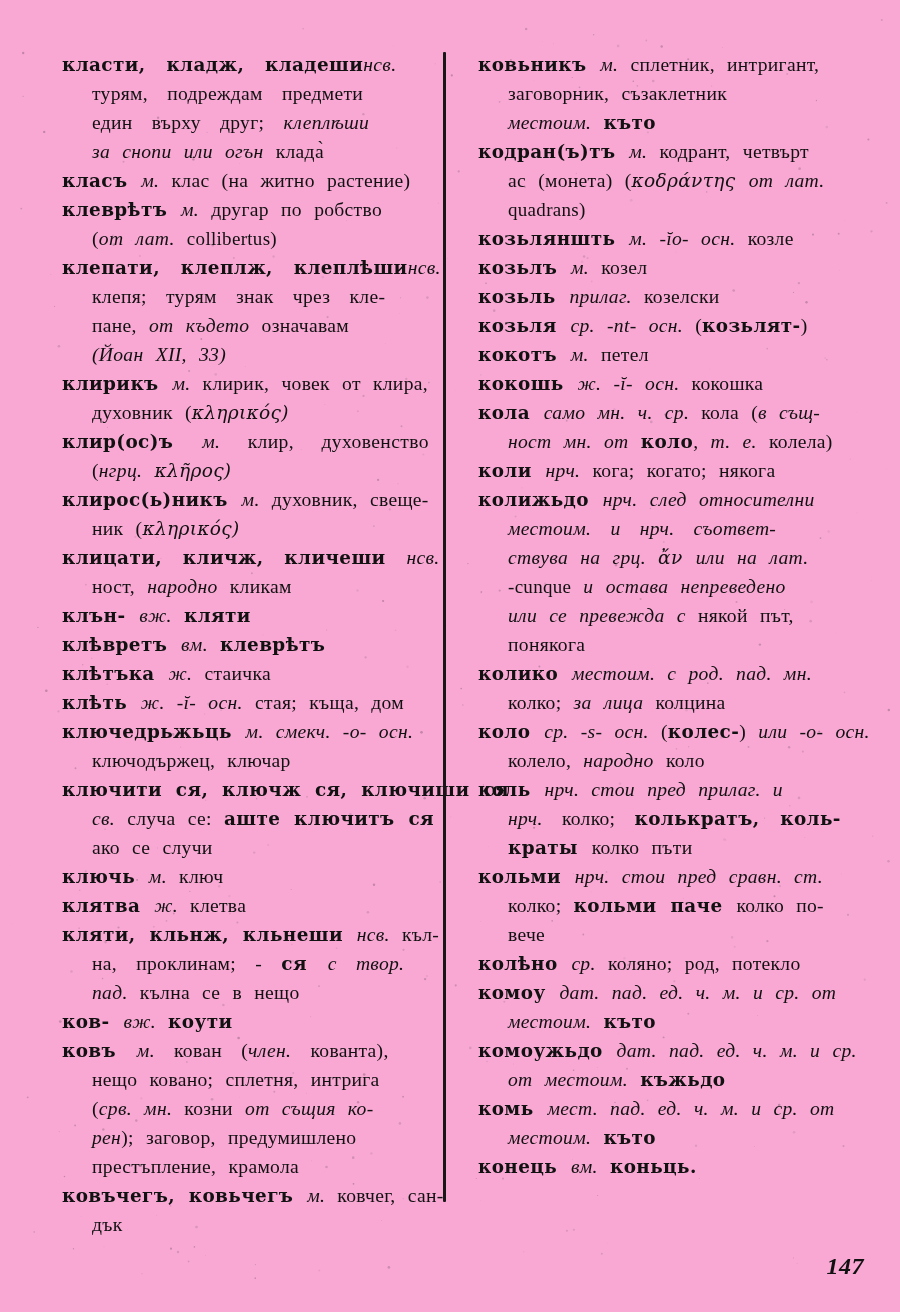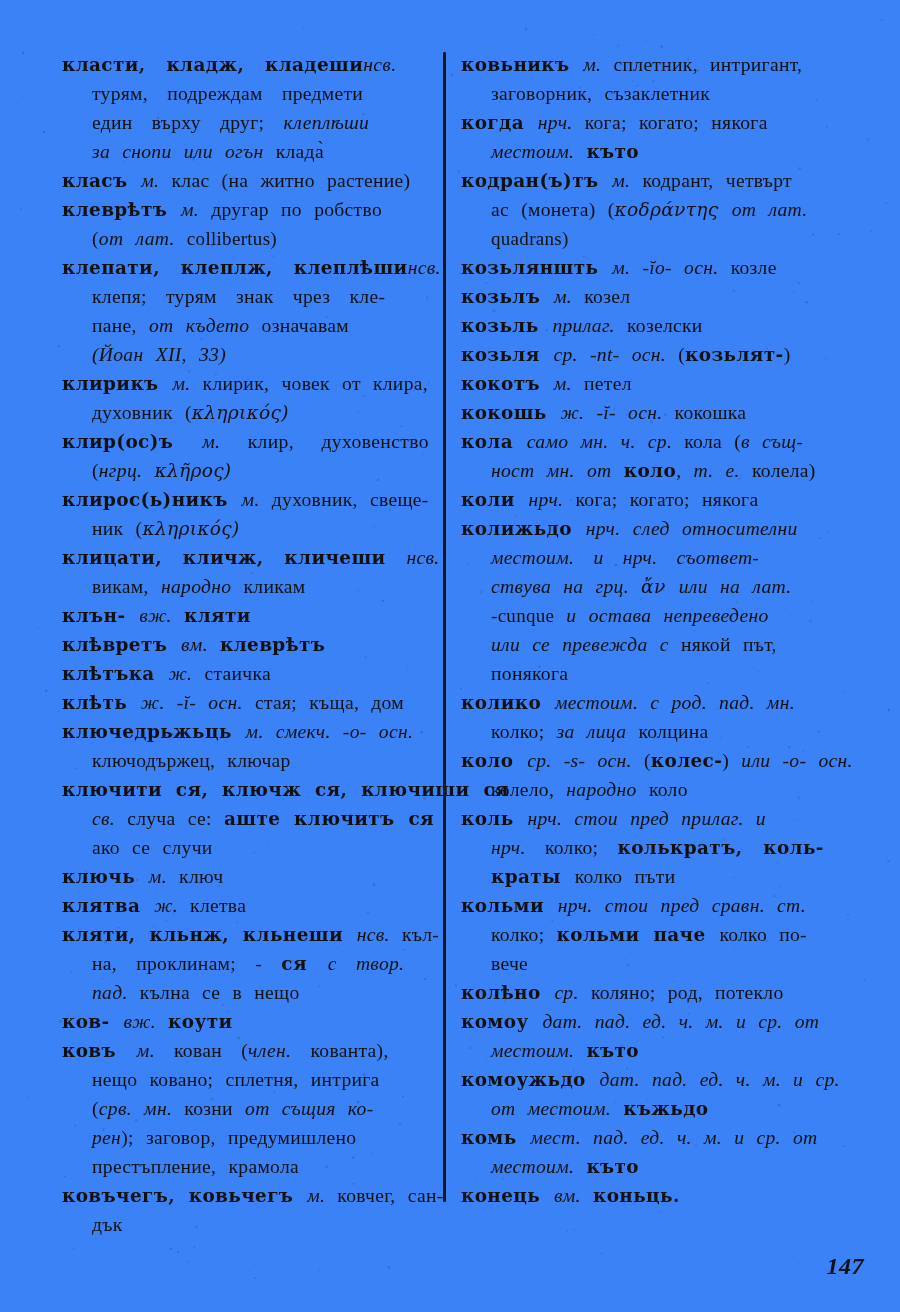--- a/index.html
+++ b/index.html
@@ -14,21 +14,21 @@
     position: relative;
     font-family: "Liberation Serif", "DejaVu Serif", serif;
     color: #111111;
     overflow: hidden;
   }
 
   
   #page {
     position: absolute;
     inset: 0;
-    background: #3b82f6;
+    background: #f9a8d4;
   }
 
   
   #speckles {
     position: absolute;
     inset: 0;
     pointer-events: none;
     opacity: .55;
   }
 
@@ -39,21 +39,21 @@
     top: 50px;
     width: 900px;
     height: 1190px;
     display: flex;
   }
   .column {
     width: 383px;
     position: relative;
   }
   #col-left  { margin-left: 62px; }
-  #col-right { margin-left: 16px; }
+  #col-right { margin-left: 33px; }
 
   
   #divider {
     position: absolute;
     left: 443px;
     top: 52px;
     width: 3px;
     height: 1150px;
     background: #171717;
     border-radius: 1px;
@@ -149,21 +149,21 @@
         <div class="entry">
           <div class="line widest"><span class="hw">клир(ос)ъ </span><span class="it">м. </span><span class="pl">клир, духовенство</span></div>
           <div class="line ind wide"><span class="pl">(</span><span class="it">нгрц. </span><span class="gr">κλῆρος)</span></div>
         </div>
         <div class="entry">
           <div class="line wide"><span class="hw">клирос(ь)никъ </span><span class="it">м. </span><span class="pl">духовник, свеще-</span></div>
           <div class="line ind wide"><span class="pl">ник (</span><span class="gr">κληρικός)</span></div>
         </div>
         <div class="entry">
           <div class="line wider"><span class="hw">клицати, кличж, кличеши </span><span class="it">нсв.</span></div>
-          <div class="line ind wide"><span class="pl">викам, </span><span class="it">народно </span><span class="pl">кликам</span></div>
+          <div class="line ind wide"><span class="pl">ност, </span><span class="it">народно </span><span class="pl">кликам</span></div>
         </div>
         <div class="entry">
           <div class="line wide"><span class="hw">клън- </span><span class="it">вж. </span><span class="hw">кляти</span></div>
         </div>
         <div class="entry">
           <div class="line wide"><span class="hw">клѣвретъ </span><span class="it">вм. </span><span class="hw">клеврѣтъ</span></div>
         </div>
         <div class="entry">
           <div class="line wide"><span class="hw">клѣтъка </span><span class="it">ж. </span><span class="pl">стаичка</span></div>
         </div>
@@ -202,23 +202,20 @@
         </div>
         <div class="entry">
           <div class="line wide"><span class="hw">ковъчегъ, ковьчегъ </span><span class="it">м. </span><span class="pl">ковчег, сан-</span></div>
           <div class="line ind wide"><span class="pl">дък</span></div>
         </div>
       </div>
     <div class="column" id="col-right">
         <div class="entry">
           <div class="line wide"><span class="hw">ковьникъ </span><span class="it">м. </span><span class="pl">сплетник, интригант,</span></div>
           <div class="line ind wide"><span class="pl">заговорник, съзаклетник</span></div>
-        </div>
-        <div class="entry">
-          <div class="line wide"><span class="hw">когда </span><span class="it">нрч. </span><span class="pl">кога; когато; някога</span></div>
         </div>
         <div class="entry">
           <div class="line ind wide"><span class="it">местоим. </span><span class="hw">къто</span></div>
         </div>
         <div class="entry">
           <div class="line wide"><span class="hw">кодран(ъ)тъ </span><span class="it">м. </span><span class="pl">кодрант, четвърт</span></div>
           <div class="line ind wide"><span class="pl">ас (монета) (</span><span class="gr">κοδράντης </span><span class="it">от лат.</span></div>
           <div class="line ind wide"><span class="la">quadrans)</span></div>
         </div>
         <div class="entry">

